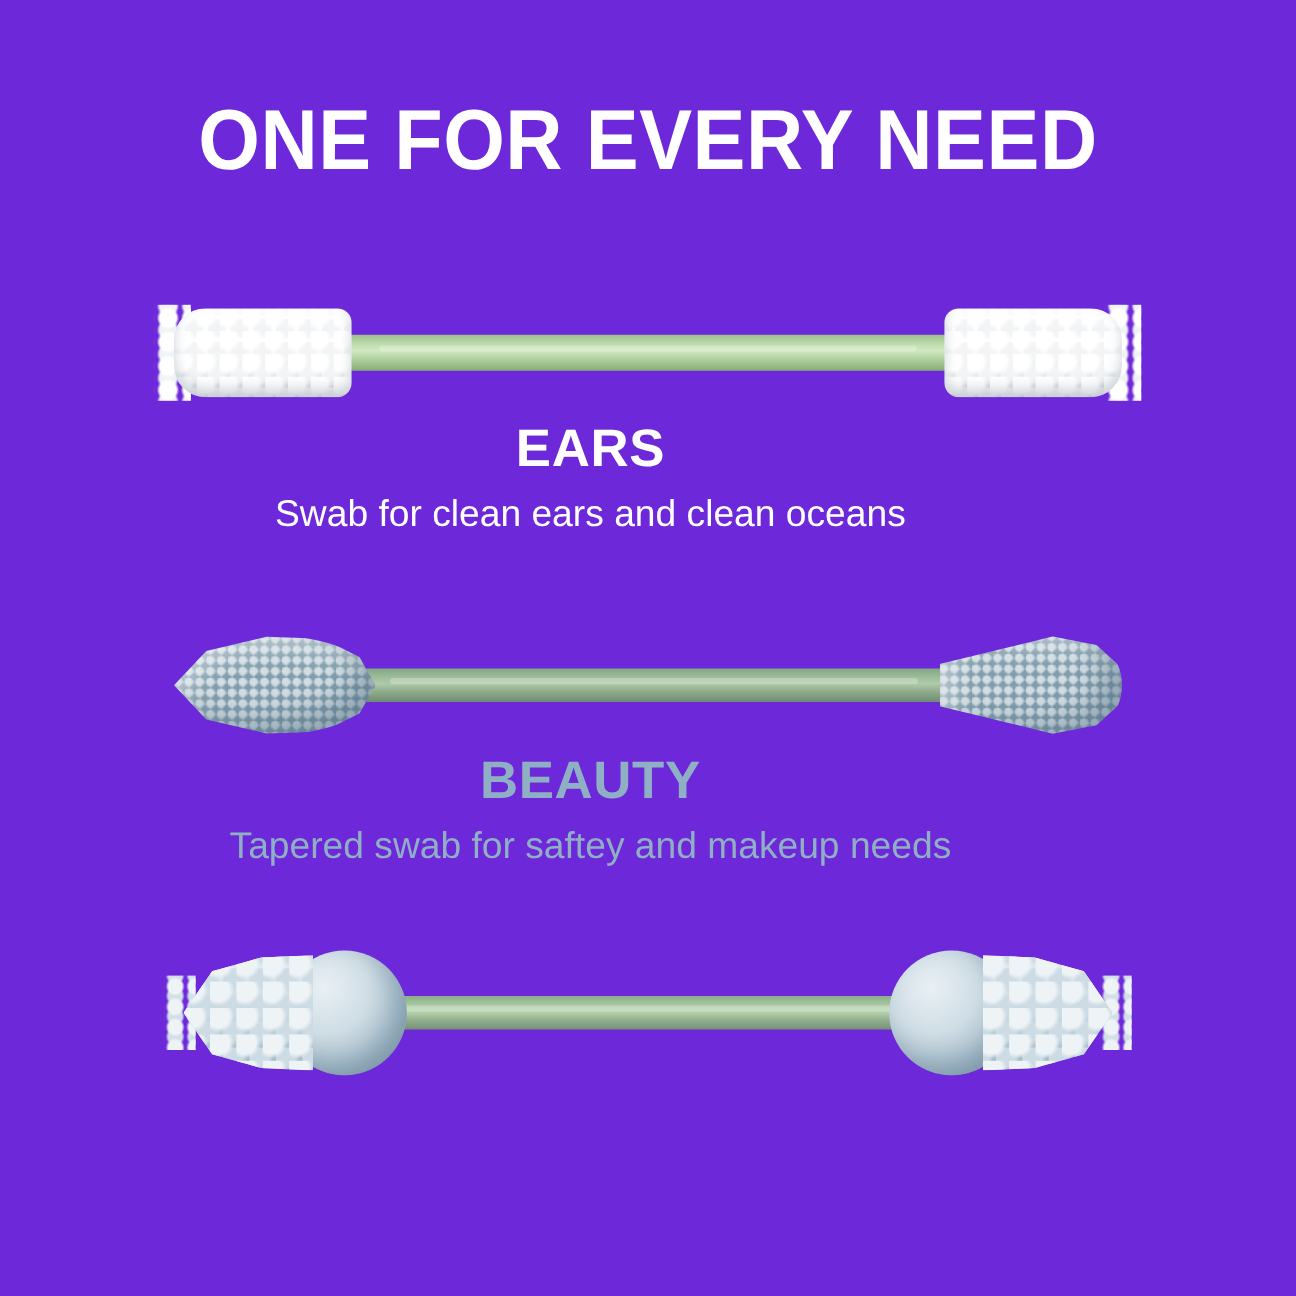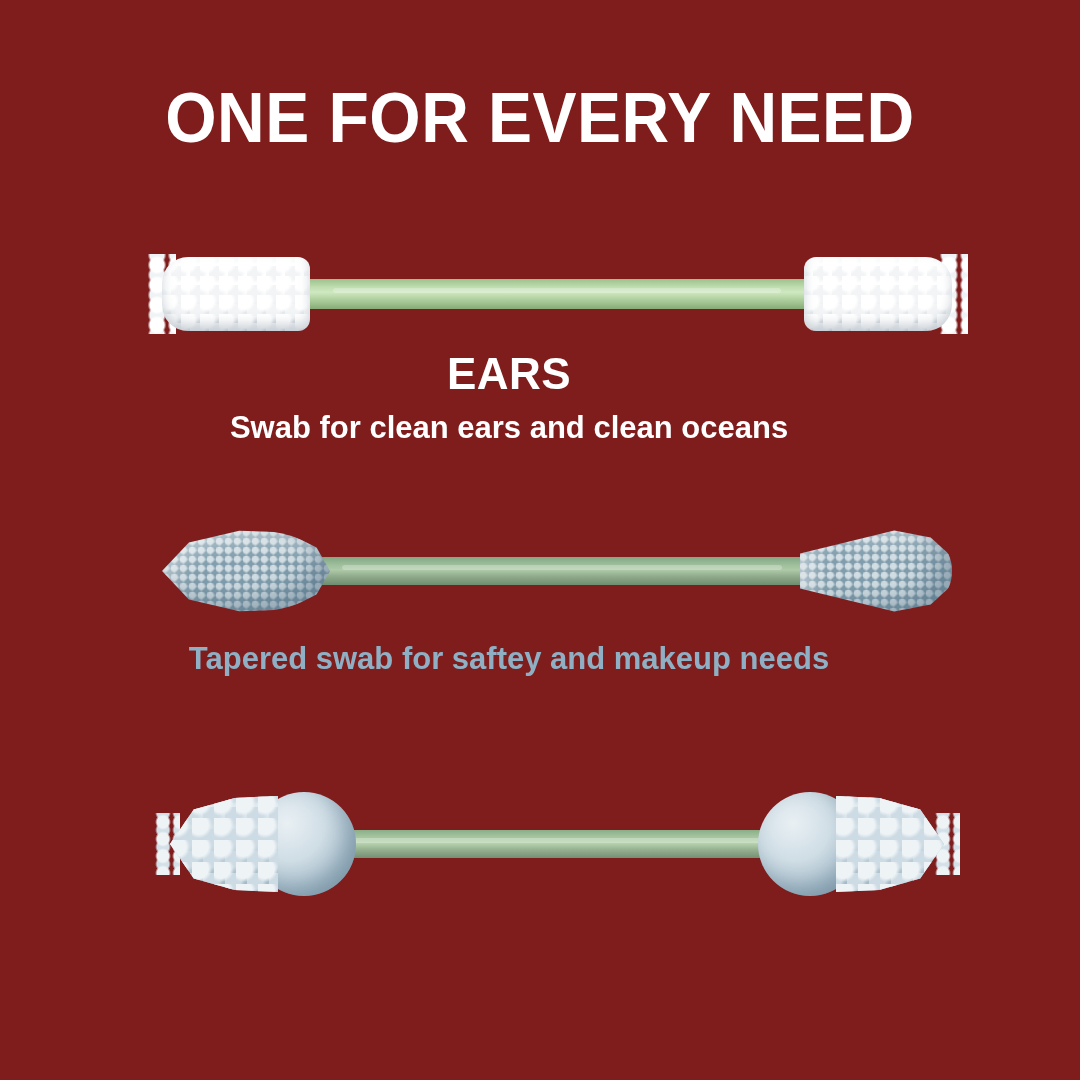--- a/index.html
+++ b/index.html
@@ -11,21 +11,21 @@
     height: 1080px;
     overflow: hidden;
     font-family: "Liberation Sans", sans-serif;
     background: #0a4a6b;
   }
 
   .poster {
     position: relative;
     width: 1080px;
     height: 1080px;
-    background: #7f1d1d;
+    background: #6d28d9;
     box-sizing: border-box;
   }
 
   
   .title {
     position: absolute;
     top: 82px;
     left: 0;
     width: 1080px;
     text-align: center;
@@ -35,21 +35,20 @@
     font-weight: 700;
     letter-spacing: 0.5px;
     transform: scaleX(0.93);
   }
 
   
   .product {
     position: absolute;
     left: 0;
     width: 984px;
-    margin-left: 17px;
   }
   .product.p1 { top: 238px; }
   .product.p2 { top: 515px; }
   .product.p3 { top: 788px; }
 
   .swab-area {
     position: relative;
     width: 1080px;
     height: 112px;
   }
@@ -58,21 +57,21 @@
     text-align: center;
     font-size: 44px;
     font-weight: 700;
     line-height: 1;
     letter-spacing: 0.5px;
     margin-top: 2px;
   }
   .subtitle {
     text-align: center;
     font-size: 31px;
-    font-weight: 700;
+    font-weight: 400;
     line-height: 1.15;
     margin-top: 14px;
   }
 
   
   .swab {
     position: absolute;
     top: 0;
     left: 50%;
     transform: translateX(-50%);
@@ -269,20 +268,21 @@
   </div>
 
   <div class="product p2">
     <div class="swab-area">
       <div class="swab">
         <div class="stem stem-beauty"></div>
         <div class="tip-beauty-left dimple"></div>
         <div class="tip-beauty-right dimple"></div>
       </div>
     </div>
+    <div class="heading" style="color:#8fb0c4">BEAUTY</div>
     <div class="subtitle" style="color:#8fb0c4">Tapered swab for saftey and makeup needs</div>
   </div>
 
   <div class="product p3">
     <div class="swab-area">
       <div class="swab">
         <div class="stem stem-baby"></div>
 
         <div class="ball left"></div>
         <div class="cone-fringe left"></div>

